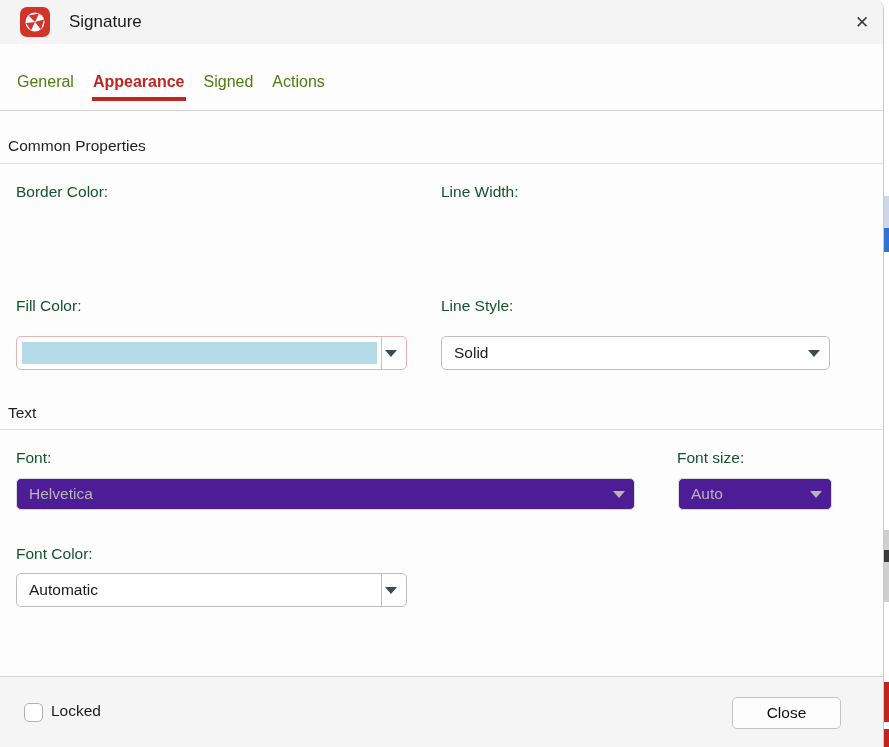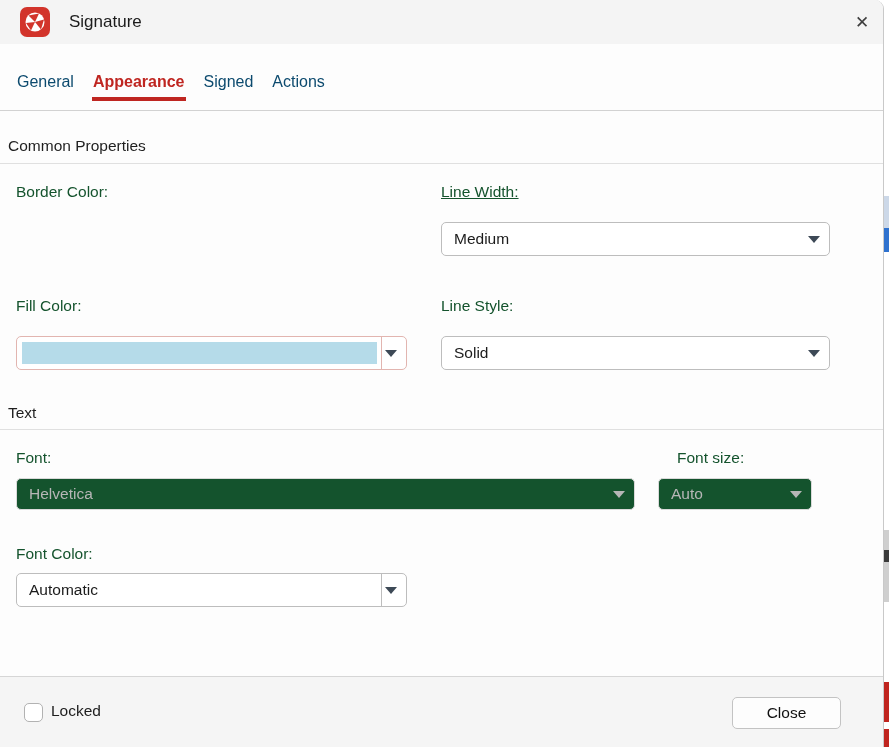--- a/index.html
+++ b/index.html
@@ -35,21 +35,21 @@
   }
 
   
   .tabbar{
     position:absolute;left:0;top:44px;width:883px;height:67px;
     border-bottom:1px solid #d2d2d2;background:#fdfdfd;
     display:flex;align-items:flex-end;padding-left:16px;box-sizing:border-box;
     column-gap:17px;
   }
   .tab{
-    font-size:16px;color:#0c4a6e;padding:0 1px 19px 1px;position:relative;cursor:pointer;
+    font-size:16px;color:#4d7c0f;padding:0 1px 19px 1px;position:relative;cursor:pointer;
   }
   .tab.active{
     color:#bf2621;font-weight:bold;
   }
   .tab.active::after{
     content:"";position:absolute;left:0;right:0;bottom:9px;height:4px;background:#bf2621;
   }
 
   
   .section-title{position:absolute;left:8px;font-size:15.5px;color:#1f1f1f;}
@@ -72,21 +72,21 @@
     border-top:7px solid #3d4956;
   }
   .dd-divider{
     position:absolute;right:24px;top:0;bottom:0;width:1px;background:#bdbdbd;
   }
   .dd.rose{border-color:#e2b5b0;}
   .dd.rose .dd-divider{background:#e2b5b0;}
   .swatch{
     position:absolute;left:5px;top:5px;right:29px;bottom:5px;background:#b5dbe9;
   }
-  .dd.disabled{border-color:#dadada;background:#14532d;}
+  .dd.disabled{border-color:#dadada;background:#4c1d95;}
   .dd.disabled .dd-val{color:#b6b6b6;}
   .dd.disabled .dd-arrow{border-top-color:#b6b6b6;}
 
   
   .footer{
     position:absolute;left:0;bottom:0;width:883px;height:71px;
     background:#f5f5f5;border-top:1px solid #d6d6d6;box-sizing:border-box;
   }
   .checkbox{
     position:absolute;left:24px;top:26px;width:19px;height:19px;background:#ffffff;
@@ -131,25 +131,21 @@
     <div class="tab active">Appearance</div>
     <div class="tab">Signed</div>
     <div class="tab">Actions</div>
   </div>
 
   <div class="section-title" style="top:137px;">Common Properties</div>
   <div class="hrule" style="top:163px;"></div>
 
   <div class="field-label" style="left:16px;top:183px;">Border Color:</div>
 
-  <div class="field-label" style="left:441px;top:183px;text-decoration:underline;">Line Width:</div>
-  <div class="dd" style="left:441px;top:222px;width:389px;">
-    <span class="dd-val">Medium</span>
-    <span class="dd-arrow"></span>
-  </div>
+  <div class="field-label" style="left:441px;top:183px;">Line Width:</div>
 
   <div class="field-label" style="left:16px;top:297px;">Fill Color:</div>
   <div class="dd rose" style="left:16px;top:336px;width:391px;">
     <span class="swatch"></span>
     <span class="dd-divider"></span>
     <span class="dd-arrow"></span>
   </div>
 
   <div class="field-label" style="left:441px;top:297px;">Line Style:</div>
   <div class="dd" style="left:441px;top:336px;width:389px;">
@@ -160,21 +156,21 @@
   <div class="section-title" style="top:404px;">Text</div>
   <div class="hrule" style="top:429px;"></div>
 
   <div class="field-label" style="left:16px;top:449px;">Font:</div>
   <div class="dd disabled" style="left:16px;top:478px;width:619px;height:32px;">
     <span class="dd-val">Helvetica</span>
     <span class="dd-arrow"></span>
   </div>
 
   <div class="field-label" style="left:677px;top:449px;">Font size:</div>
-  <div class="dd disabled" style="left:658px;top:478px;width:154px;height:32px;">
+  <div class="dd disabled" style="left:678px;top:478px;width:154px;height:32px;">
     <span class="dd-val">Auto</span>
     <span class="dd-arrow"></span>
   </div>
 
   <div class="field-label" style="left:16px;top:545px;">Font Color:</div>
   <div class="dd" style="left:16px;top:573px;width:391px;">
     <span class="dd-val">Automatic</span>
     <span class="dd-divider"></span>
     <span class="dd-arrow"></span>
   </div>

